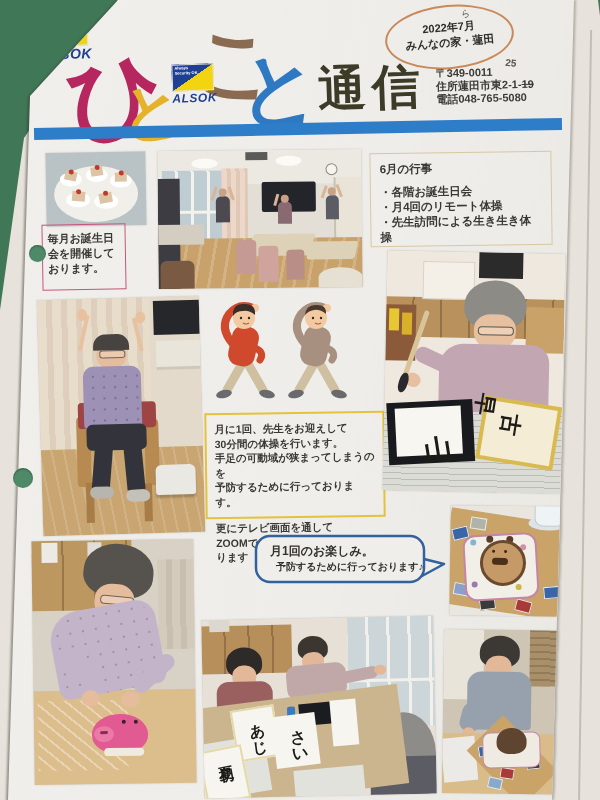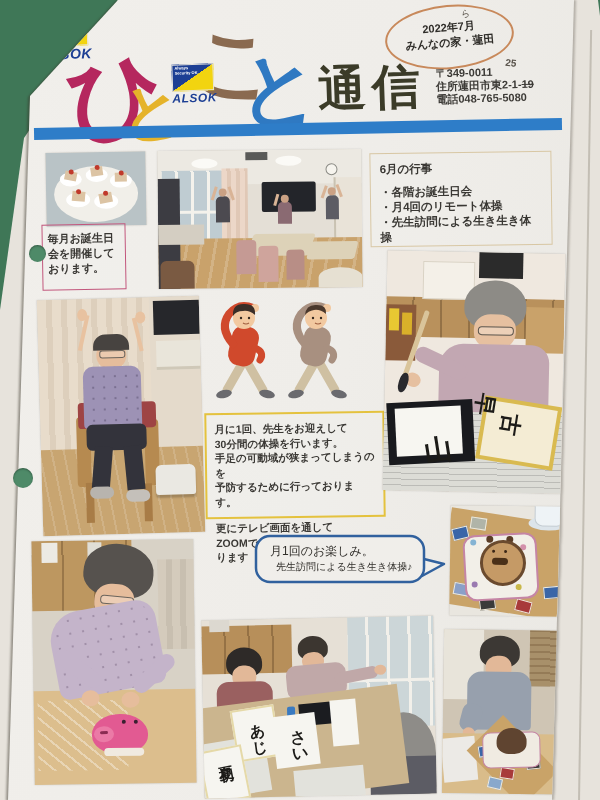--- a/index.html
+++ b/index.html
@@ -29,21 +29,21 @@
   .oval{position:absolute;border:2px solid #c8895b;border-radius:50%;transform:rotate(-5deg);}
   .oval-txt{position:absolute;width:100%;text-align:center;color:#2e2c28;font-weight:bold;}
   .annot{position:absolute;color:#5a544c;font-size:9px;transform:rotate(8deg);}
   .addr{position:absolute;color:#3c3a36;font-size:11px;line-height:13px;font-weight:bold;transform:rotate(-1.5deg);}
   .blue-bar{position:absolute;background:#2e7dc8;transform:rotate(-1.1deg);}
   
   .box{position:absolute;background:rgba(255,255,255,.06);color:#3a3834;font-weight:bold;}
   .pink-box{border:1.5px solid #c2567c;font-size:11px;line-height:15px;padding:6px 5px;transform:rotate(-1deg);}
   .tan-box{border:1px solid #d8c7a4;font-size:11.5px;line-height:15px;padding:8px 9px;transform:rotate(-.8deg);}
   .yellow-box{border:2px solid #e4c23e;font-size:10.5px;line-height:14.5px;padding:7px 8px;transform:rotate(-.8deg);}
-  .bubble-txt{position:absolute;color:#33312d;font-weight:normal;}
+  .bubble-txt{position:absolute;color:#33312d;font-weight:bold;}
   
   .ph{position:absolute;overflow:hidden;background:#d8d4cc;box-shadow:0 0 2px rgba(0,0,0,.15);}
   .vtext{writing-mode:vertical-rl;font-family:"DejaVu Serif",serif;font-weight:bold;color:#1c1b18;}
   .card{position:absolute;border:1px solid #efe9da;}
 </style>
 </head>
 <body>
 
 <div class="abs" style="inset:0">
 
@@ -272,21 +272,21 @@
       </div>
     </div>
 
     <div class="abs" style="left:252px;top:532px;width:196px;height:58px">
       <svg width="196" height="58" viewBox="0 0 196 58">
         <polygon points="168,26 192,32 170,44" fill="#f0eeea" stroke="#31619e" stroke-width="2.5" stroke-linejoin="round"></polygon>
         <rect x="4" y="4" width="168" height="46" rx="14" fill="#f0eeea" stroke="#31619e" stroke-width="2.5"></rect>
         <rect x="7" y="7" width="162" height="40" rx="11" fill="#f0eeea"></rect>
       </svg>
       <div class="bubble-txt" style="left:18px;top:11px;font-size:12px">月1回のお楽しみ。</div>
-      <div class="bubble-txt" style="left:24px;top:28px;font-size:10px">先生訪問による生き生き体操♪</div>
+      <div class="bubble-txt" style="left:24px;top:28px;font-size:10px">予防するために行っております♪</div>
     </div>
 
     <div class="ph" style="left:450px;top:506px;width:122px;height:110px;transform:rotate(.8deg)">
       <div class="abs" style="inset:0;background:#e9e6df"></div>
       <div class="abs" style="left:-6px;top:10px;width:120px;height:96px;background:#c9a368;transform:rotate(8deg)"></div>
       <div class="card" style="left:2px;top:22px;width:14px;height:10px;background:#3a66a8;transform:rotate(-14deg)"></div>
       <div class="card" style="left:4px;top:78px;width:14px;height:10px;background:#8aa0c8;transform:rotate(10deg)"></div>
       <div class="card" style="left:30px;top:92px;width:14px;height:10px;background:#3a3a3a;transform:rotate(-8deg)"></div>
       <div class="card" style="left:66px;top:94px;width:14px;height:10px;background:#a83a3a;transform:rotate(14deg)"></div>
       <div class="card" style="left:94px;top:80px;width:14px;height:10px;background:#3a66a8;transform:rotate(-6deg)"></div>

